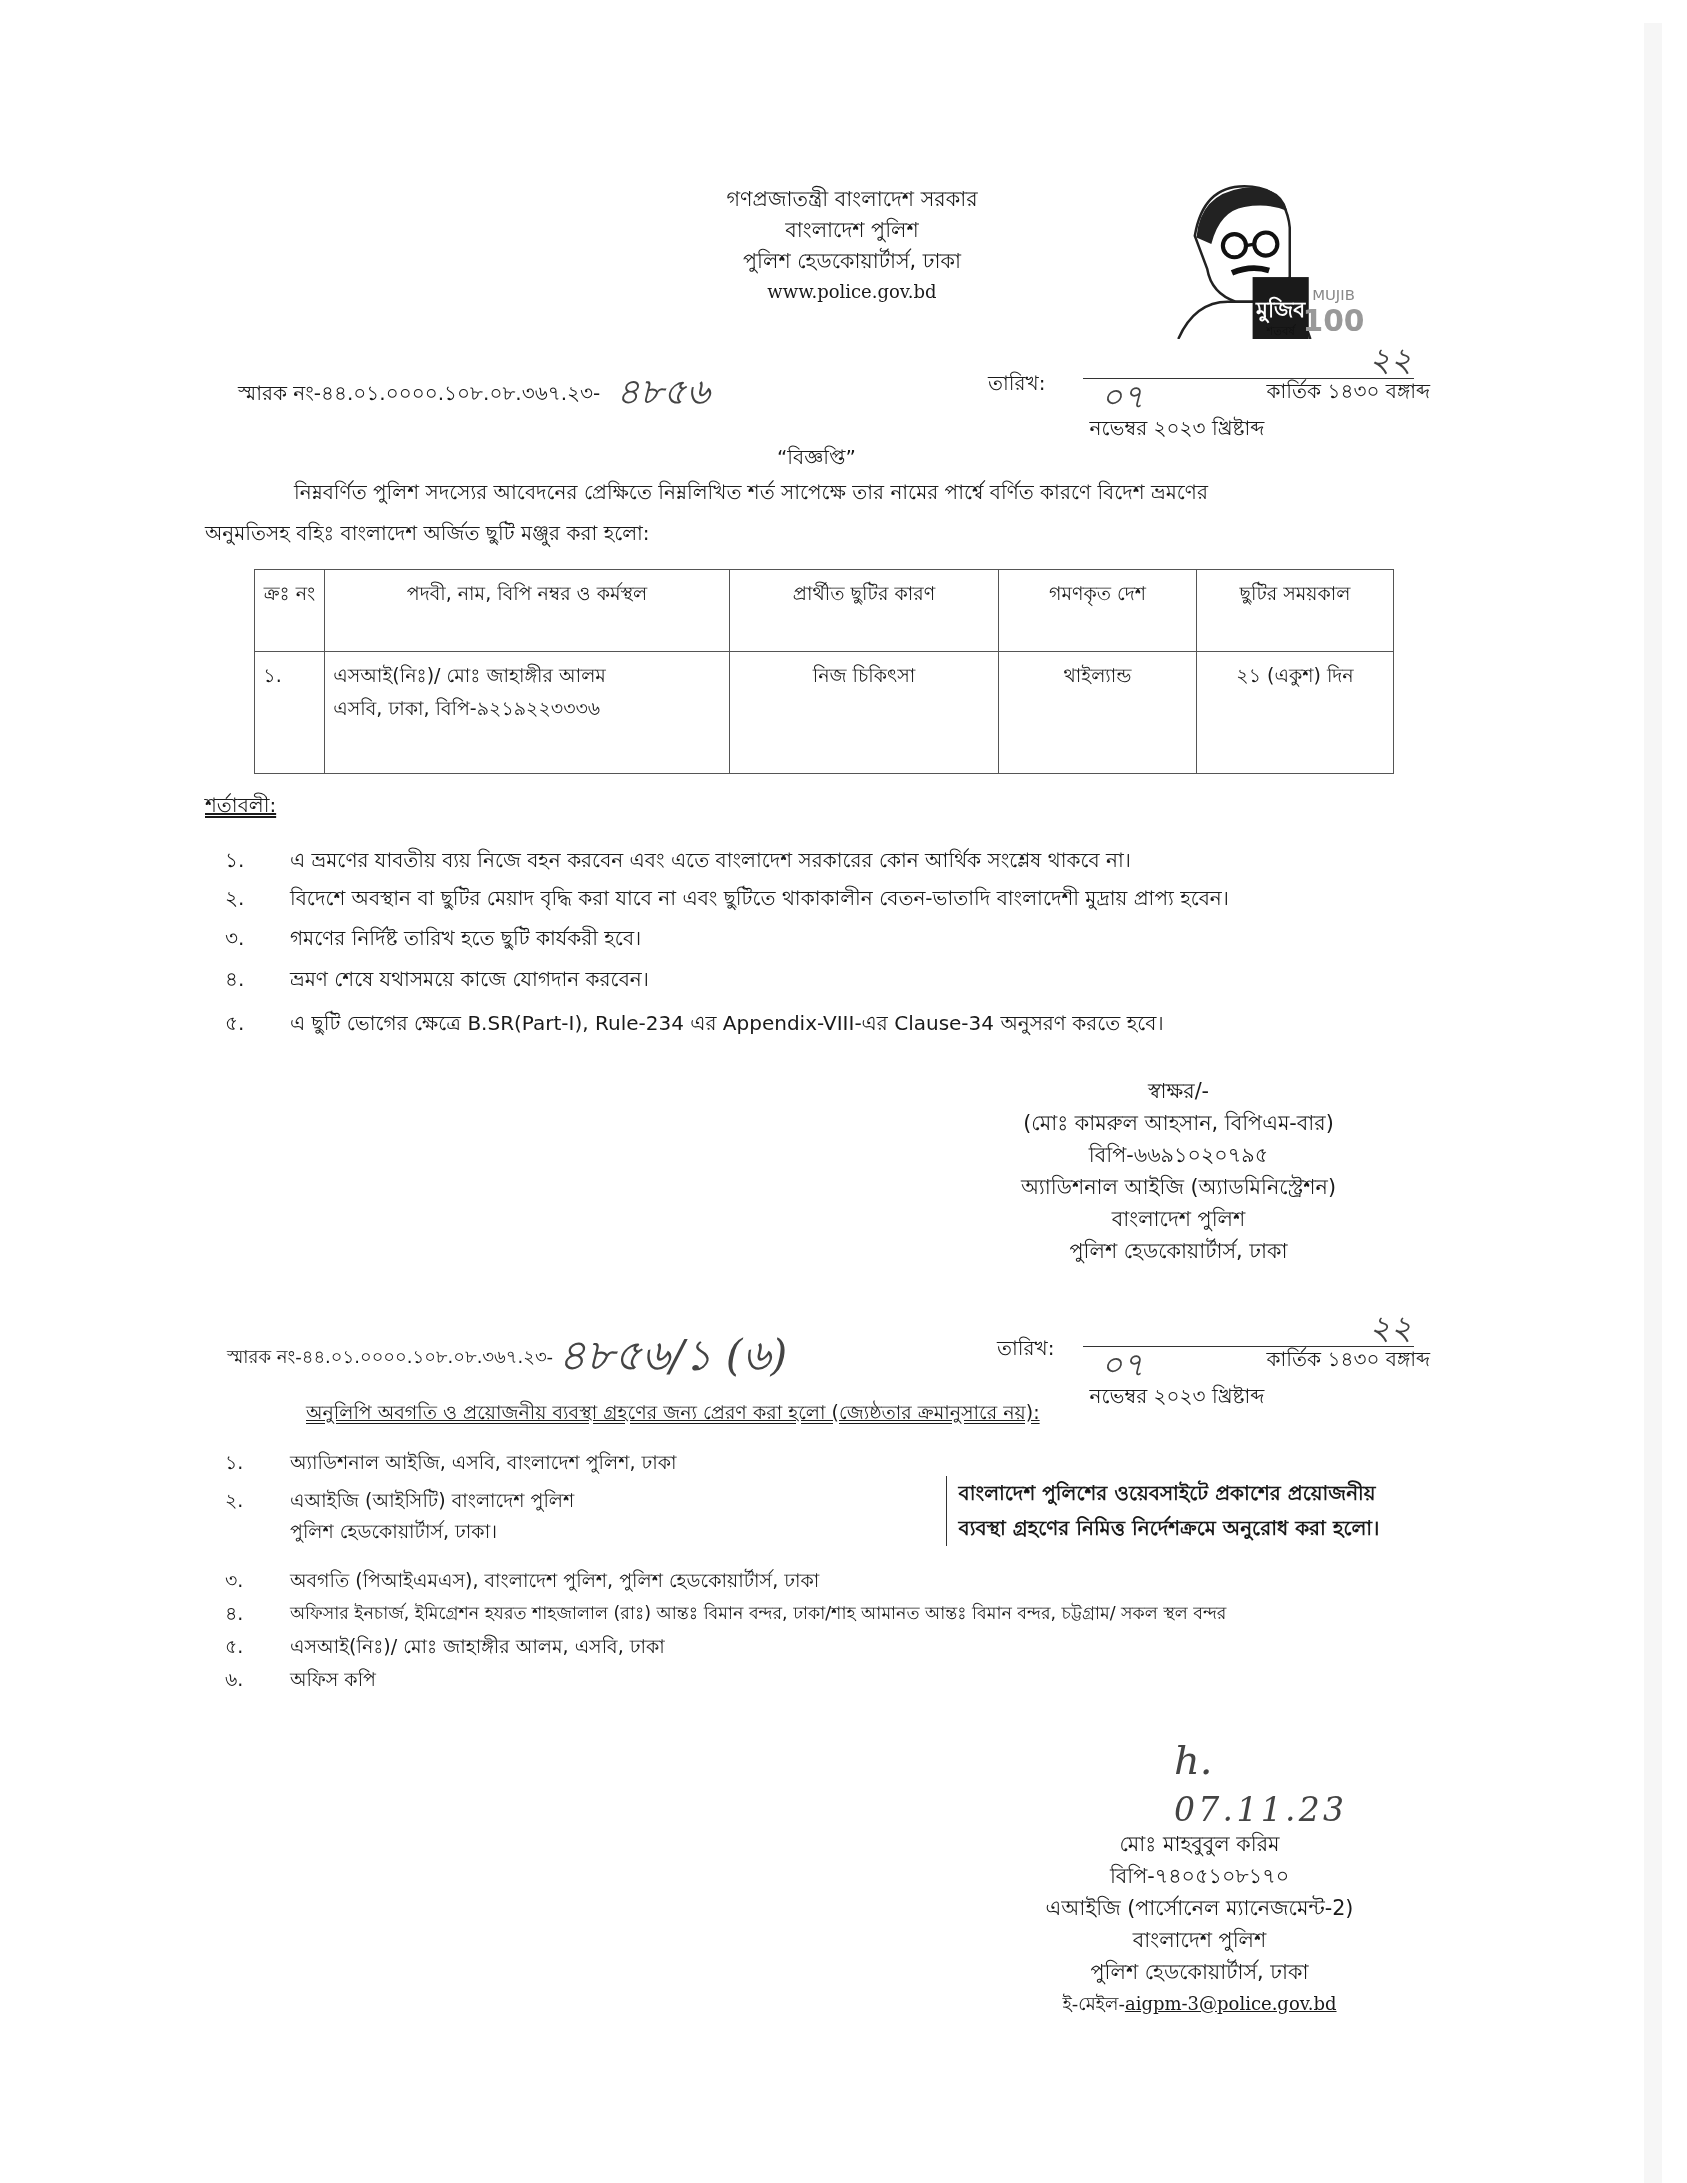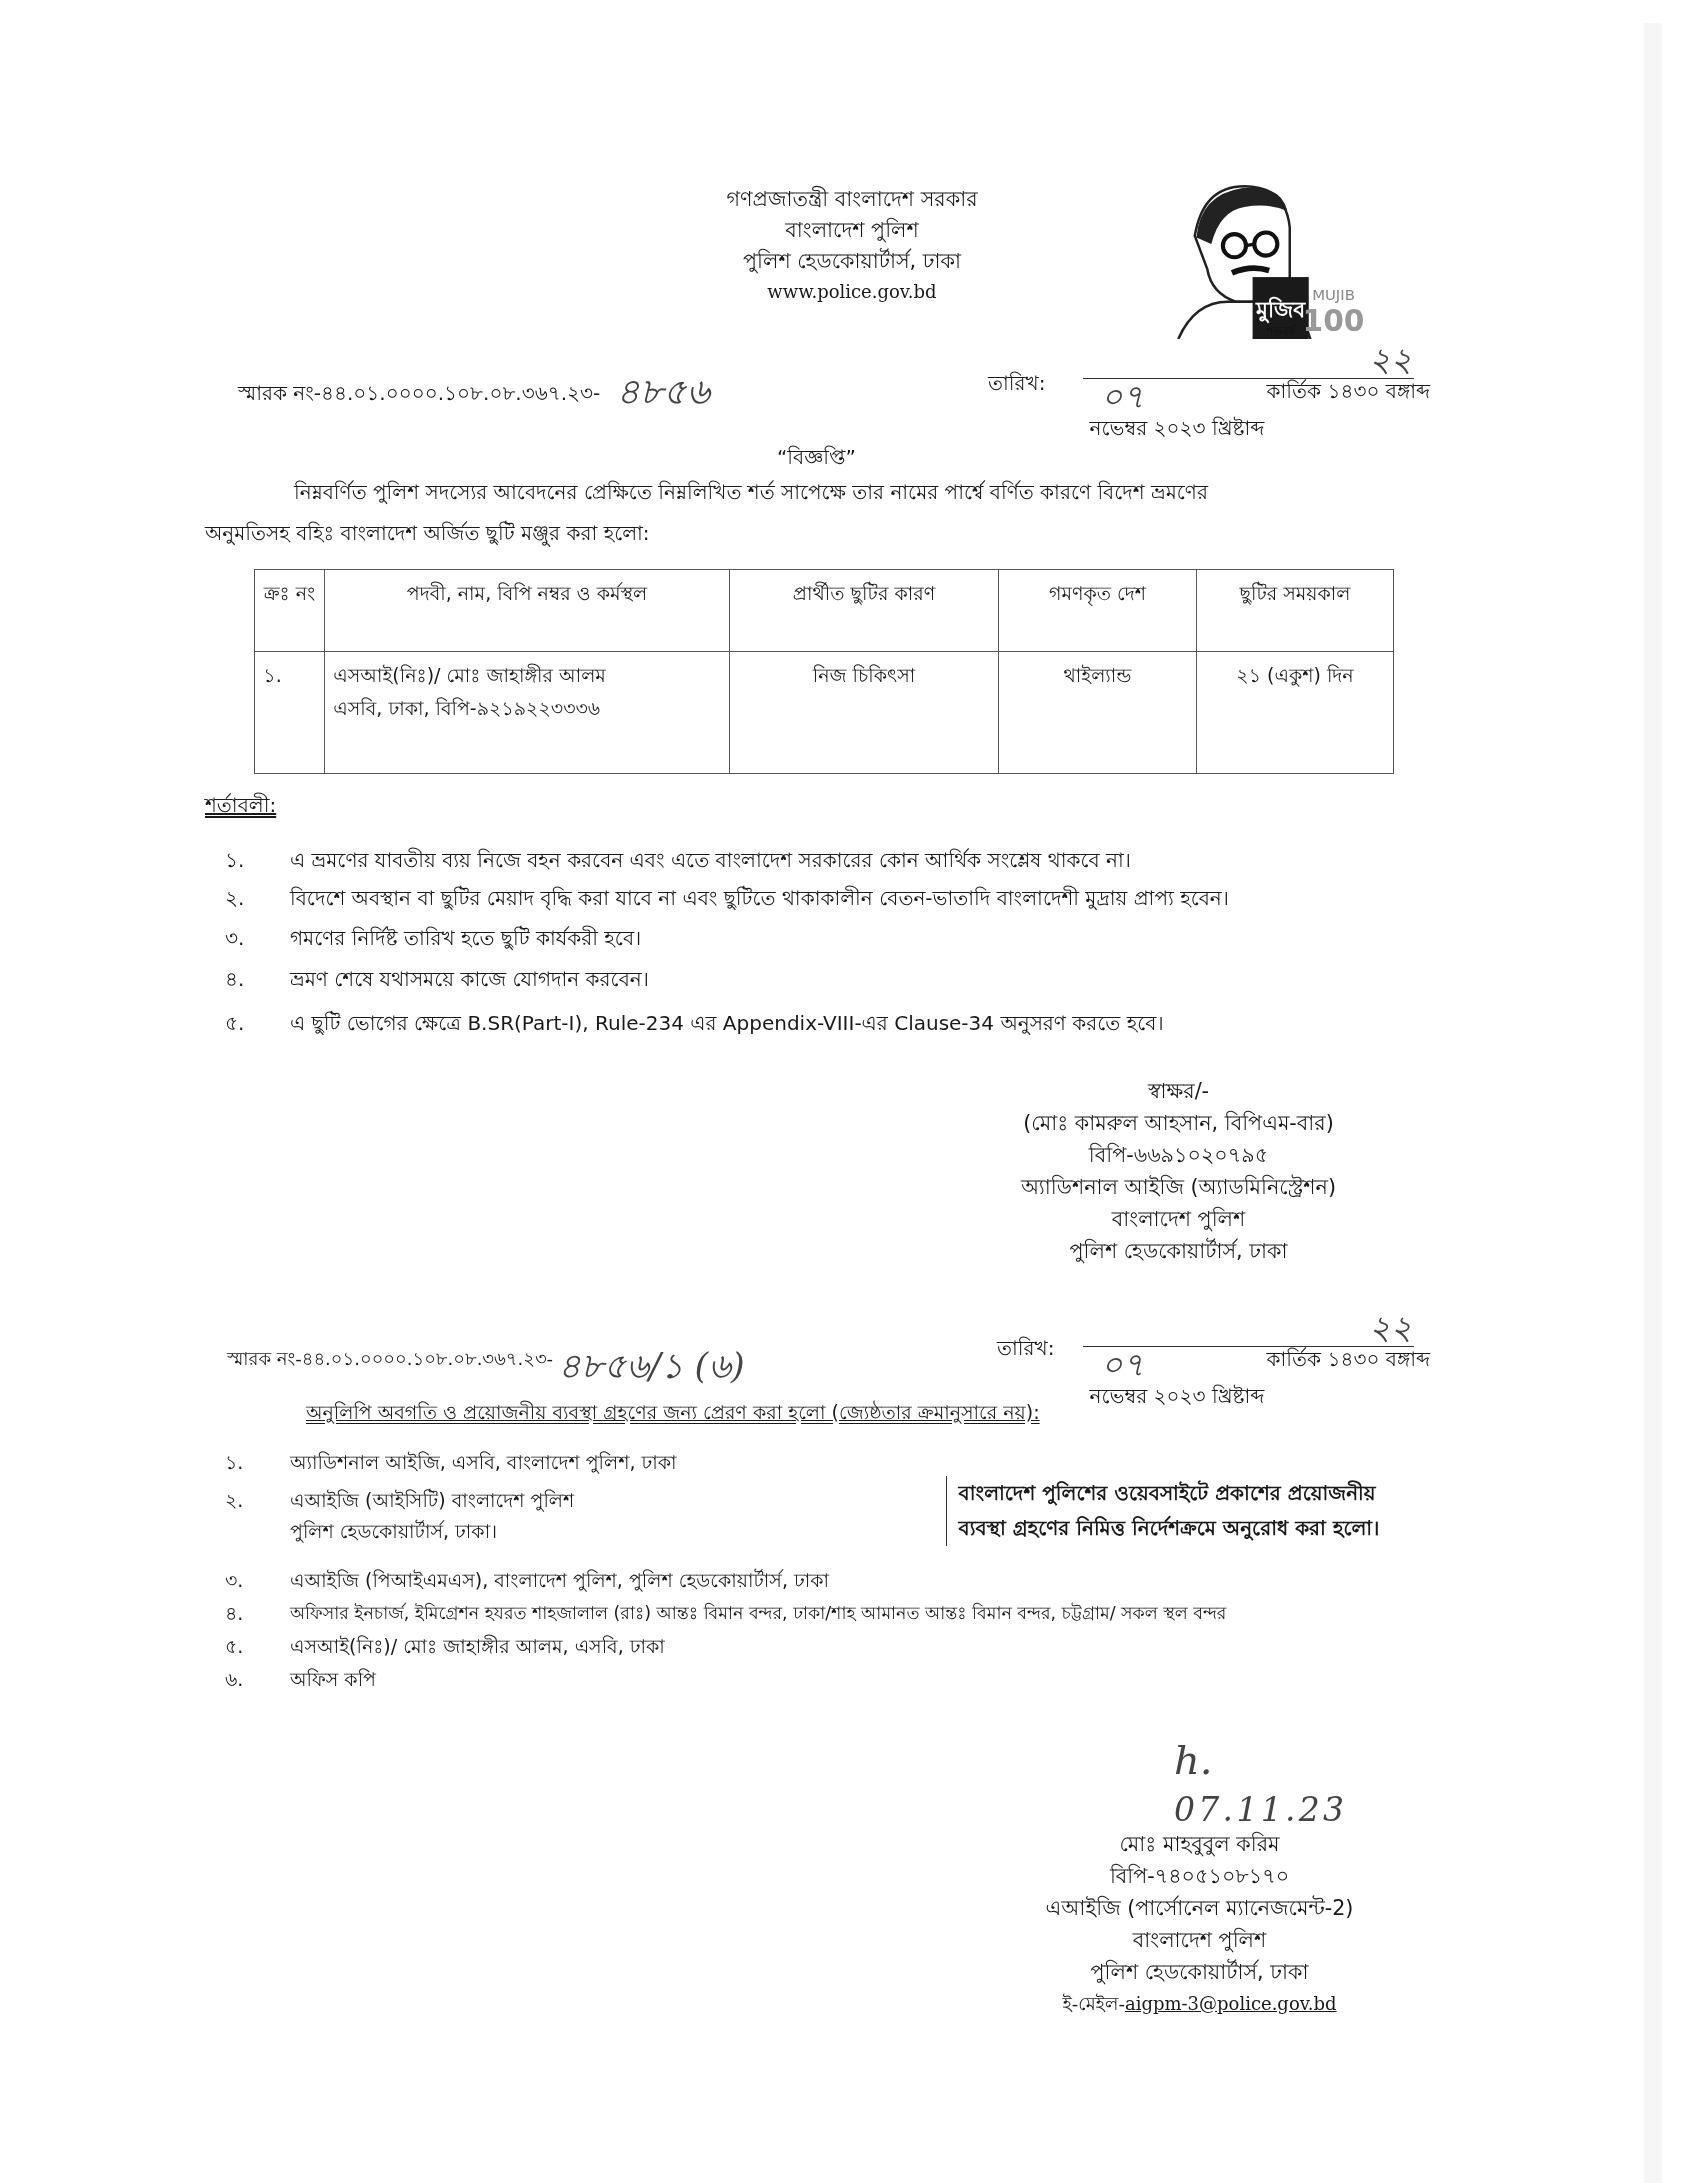--- a/index.html
+++ b/index.html
@@ -150,21 +150,21 @@
   <div>স্বাক্ষর/-</div>
   <div>(মোঃ কামরুল আহসান, বিপিএম-বার)</div>
   <div>বিপি-৬৬৯১০২০৭৯৫</div>
   <div>অ্যাডিশনাল আইজি (অ্যাডমিনিস্ট্রেশন)</div>
   <div>বাংলাদেশ পুলিশ</div>
   <div>পুলিশ হেডকোয়ার্টার্স, ঢাকা</div>
 </div>
 
 <div class="abs" style="left:227px; top:1323px; display:flex; align-items:center; font-size:18px;">
   <span>স্মারক নং-৪৪.০১.০০০০.১০৮.০৮.৩৬৭.২৩-</span>
-  <span class="hand" style="font-size:35px; margin-left:5px;margin-top:16px;">৪৮৫৬/১ (৬)</span>
+  <span class="hand" style="font-size:43px; margin-left:5px;">৪৮৫৬/১ (৬)</span>
 </div>
 
 <div class="abs txt" style="left:997px; top:1333px;">তারিখ:</div>
 <div class="date-block" style="left:1083px; top:1311px;">
   <div class="row">
     <span class="hand hand-num">২২</span>
     <span class="date-txt">কার্তিক ১৪৩০ বঙ্গাব্দ</span>
   </div>
   <div class="rule"></div>
   <div class="row" style="align-items:flex-start;">
@@ -185,21 +185,21 @@
     <div>এআইজি (আইসিটি) বাংলাদেশ পুলিশ</div>
     <div>পুলিশ হেডকোয়ার্টার্স, ঢাকা।</div>
   </span>
 </div>
 <div class="note-box">
   <div>বাংলাদেশ পুলিশের ওয়েবসাইটে প্রকাশের প্রয়োজনীয়</div>
   <div>ব্যবস্থা গ্রহণের নিমিত্ত নির্দেশক্রমে অনুরোধ করা হলো।</div>
 </div>
 <div class="cc-row" style="top:1565px;">
   <span class="num">৩.</span>
-  <span>এআইজি (পিআইএমএস), বাংলাদেশ পুলিশ, পুলিশ হেডকোয়ার্টার্স, ঢাকা</span>
+  <span>অবগতি (পিআইএমএস), বাংলাদেশ পুলিশ, পুলিশ হেডকোয়ার্টার্স, ঢাকা</span>
 </div>
 <div class="cc-row" style="top:1598px; font-size:17.4px;">
   <span class="num" style="font-size:19px;">৪.</span>
   <span>অফিসার ইনচার্জ, ইমিগ্রেশন হযরত শাহজালাল (রাঃ) আন্তঃ বিমান বন্দর, ঢাকা/শাহ আমানত আন্তঃ বিমান বন্দর, চট্টগ্রাম/ সকল স্থল বন্দর</span>
 </div>
 <div class="cc-row" style="top:1631px;">
   <span class="num">৫.</span>
   <span>এসআই(নিঃ)/ মোঃ জাহাঙ্গীর আলম, এসবি, ঢাকা</span>
 </div>
 <div class="cc-row" style="top:1664px;">

